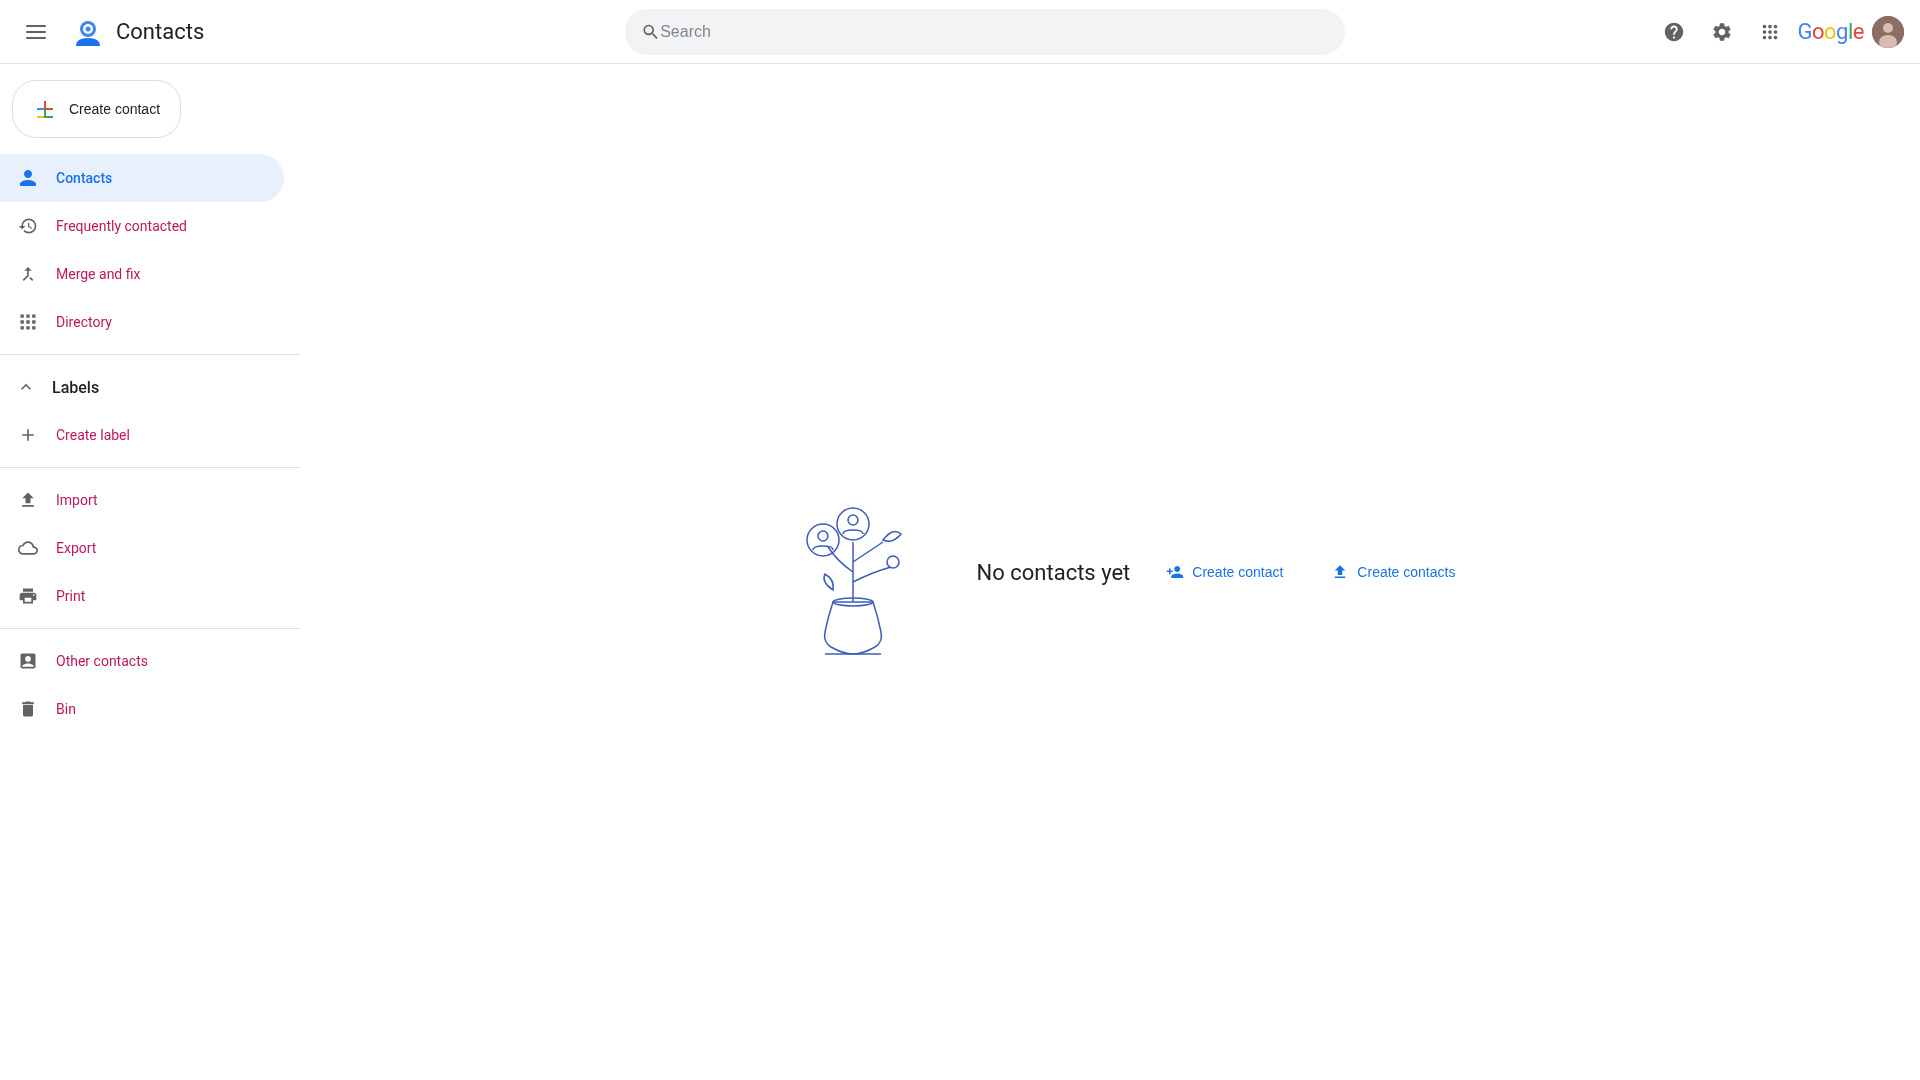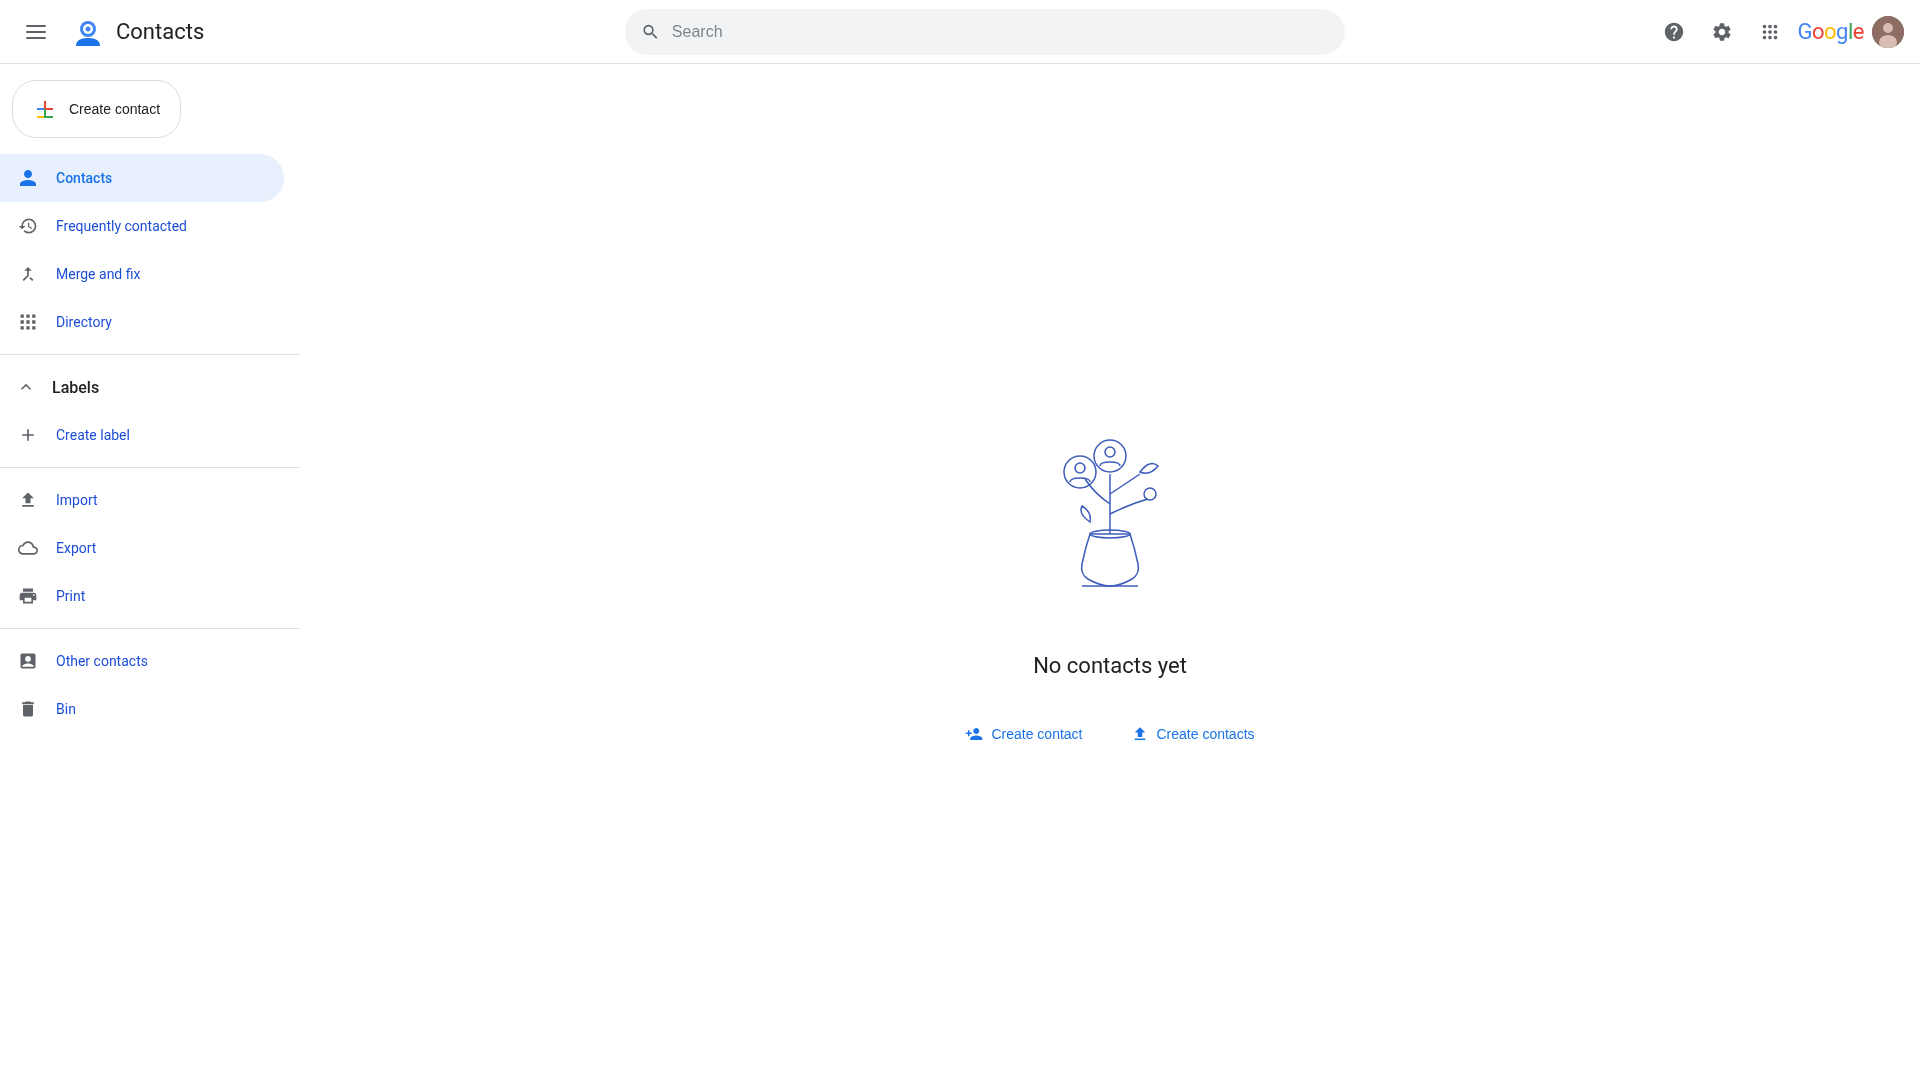--- a/index.html
+++ b/index.html
@@ -45,21 +45,20 @@
       flex: 1;
       max-width: 720px;
       margin: 0 auto;
     }
     .search-bar {
       display: flex;
       align-items: center;
       background: #f1f3f4;
       border-radius: 24px;
       padding: 8px 16px;
-      gap: 12px;
       height: 46px;
     }
     .search-input {
       border: none;
       background: transparent;
       font-size: 16px;
       color: #202124;
       outline: none;
       width: 100%;
     }
@@ -133,21 +132,21 @@
     .nav-item {
       display: flex;
       align-items: center;
       gap: 16px;
       padding: 0 16px;
       height: 48px;
       cursor: pointer;
       border-radius: 0 24px 24px 0;
       margin-right: 16px;
       font-size: 14px;
-      color: #1d4ed8;
+      color: #be185d;
       position: relative;
     }
     .nav-item.active { background: #e8f0fe; color: #1a73e8; font-weight: 500; }
     .nav-item.active .nav-icon { color: #1a73e8; }
     .nav-icon {
       color: #5f6368;
       font-size: 20px;
       width: 24px;
       display: flex; align-items: center; justify-content: center;
     }
@@ -175,23 +174,23 @@
       flex: 1;
       display: flex;
       flex-direction: column;
       align-items: center;
       justify-content: center;
       background: #fff;
     }
 
     .empty-state {
       display: flex;
-      flex-direction: column;
-      align-items: center;
-      gap: 39px;
+      flex-direction: row;
+      align-items: center;
+      gap: 24px;
     }
 
     .illustration {
       width: 200px;
       height: 220px;
     }
 
     .empty-title {
       font-size: 22px;
       color: #202124;

